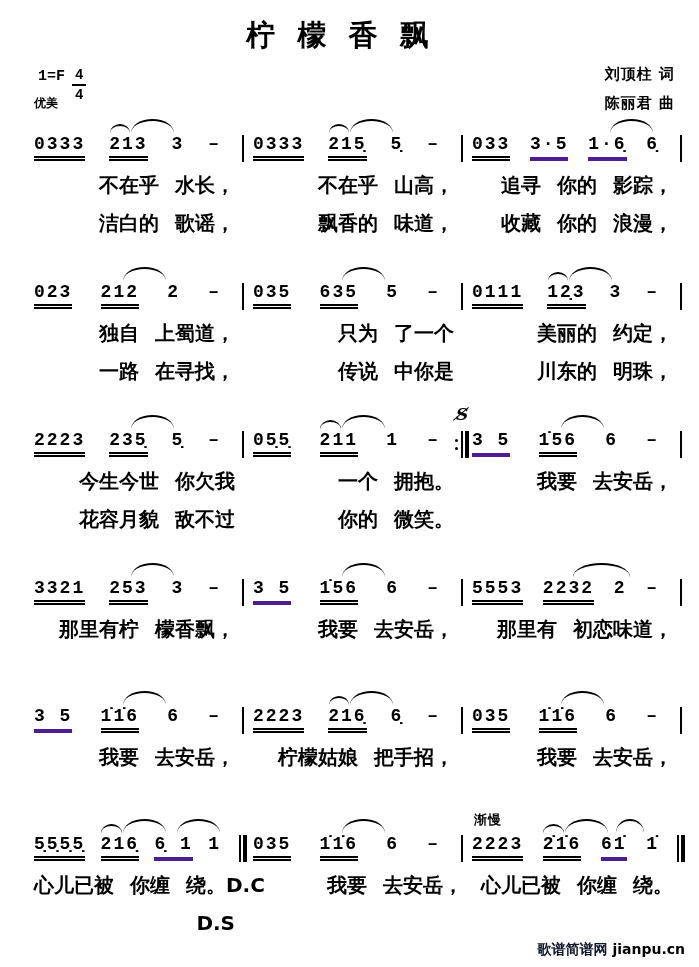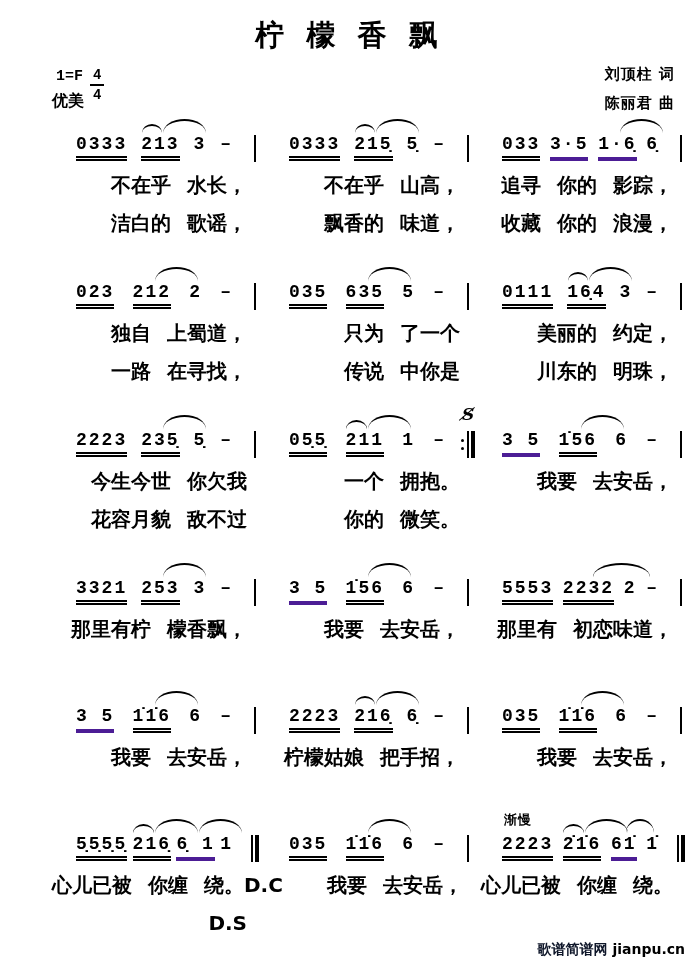--- a/index.html
+++ b/index.html
@@ -1,39 +1,39 @@
 <!DOCTYPE html>
 <html><head>
 <meta charset="utf-8">
 <style>
   html,body{margin:0;padding:0;}
   body{
     width:699px;height:967px;position:relative;background:#fff;color:#000;
     font-family:"DejaVu Sans","Liberation Sans",sans-serif;overflow:hidden;
   }
-  .page{position:relative;width:100%;height:100%;padding:6px 10px 0 50px;box-sizing:border-box;}
+  .page{position:relative;width:100%;height:100%;padding:6px 10px 0 32px;box-sizing:border-box;}
   .title{
     text-align:center;font-size:29px;font-weight:bold;letter-spacing:6px;
     margin:10px 40px 4px 0;
   }
   .headrow{position:relative;height:52px;}
   .keysig{position:absolute;left:6px;top:8px;font-weight:bold;font-size:15px;
     font-family:"Liberation Mono","DejaVu Sans Mono",monospace;display:flex;align-items:flex-start;gap:7px;}
   .frac{display:inline-flex;flex-direction:column;line-height:1;font-size:14px;font-weight:bold;}
   .frac .fnum{border-bottom:2px solid #000;padding:0 3px 2px;text-align:center;}
   .frac .fden{padding-top:2px;text-align:center;}
   .credits{position:absolute;right:14px;top:0;text-align:right;font-weight:bold;font-size:15px;line-height:1.95;letter-spacing:1px;}
-  .tempo{font-weight:bold;font-size:16px;margin:2px 0 0 0;}
+  .tempo{font-weight:bold;font-size:12px;margin:2px 0 0 0;}
   #score{margin-top:2px;}
   .srow{display:grid;grid-template-columns:1fr 16px 1fr 16px 1fr 16px;}
   .srow.notes{padding-top:20px;}
   .measure{display:flex;justify-content:space-between;align-items:baseline;
     padding:0 14px 0 2px;position:relative;
     font-family:"Liberation Mono","DejaVu Sans Mono",monospace;
-    font-size:18px;font-weight:bold;letter-spacing:2px;line-height:1.15;margin-left:24px;}
+    font-size:18px;font-weight:bold;letter-spacing:2px;line-height:1.15;}
   .grp{position:relative;display:inline-block;white-space:pre;}
   .u1{border-bottom:4px solid #4c1d95;padding-bottom:2px;}
   .u2{border-bottom:5px double #000;padding-bottom:1px;}
   .arc::after{content:"";position:absolute;left:58%;width:112%;height:12px;top:-15px;
     border-top:2px solid #000;border-radius:50% 50% 0 0/100% 100% 0 0;}
   .arc2::before{content:"";position:absolute;left:1%;width:54%;height:7px;top:-10px;
     border-top:2px solid #000;border-radius:50% 50% 0 0/100% 100% 0 0;}
   .mmark{position:absolute;left:4px;top:-21px;font-family:"DejaVu Sans",sans-serif;
     font-size:13px;font-weight:bold;letter-spacing:1px;}
   .barcell{position:relative;display:flex;align-items:flex-start;justify-content:center;gap:2px;padding-top:1px;}
@@ -135,21 +135,21 @@
             <span class="grp u2">035</span>
             <span class="grp u2 arc">635</span>
             <span class="grp">5</span>
             <span class="grp">–</span>
           </div>
           <div class="barcell">
             <span class="bl thin"></span>
           </div>
           <div class="measure">
             <span class="grp u2">0111</span>
-            <span class="grp u2 arc arc2">16̣4</span>
+            <span class="grp u2 arc arc2">12̣3</span>
             <span class="grp">3</span>
             <span class="grp">–</span>
           </div>
           <div class="barcell">
             <span class="bl thin"></span>
           </div>
         </div>
         <div class="srow">
           <div class="lyric-cell">独自 上蜀道，</div>
           <div></div>

